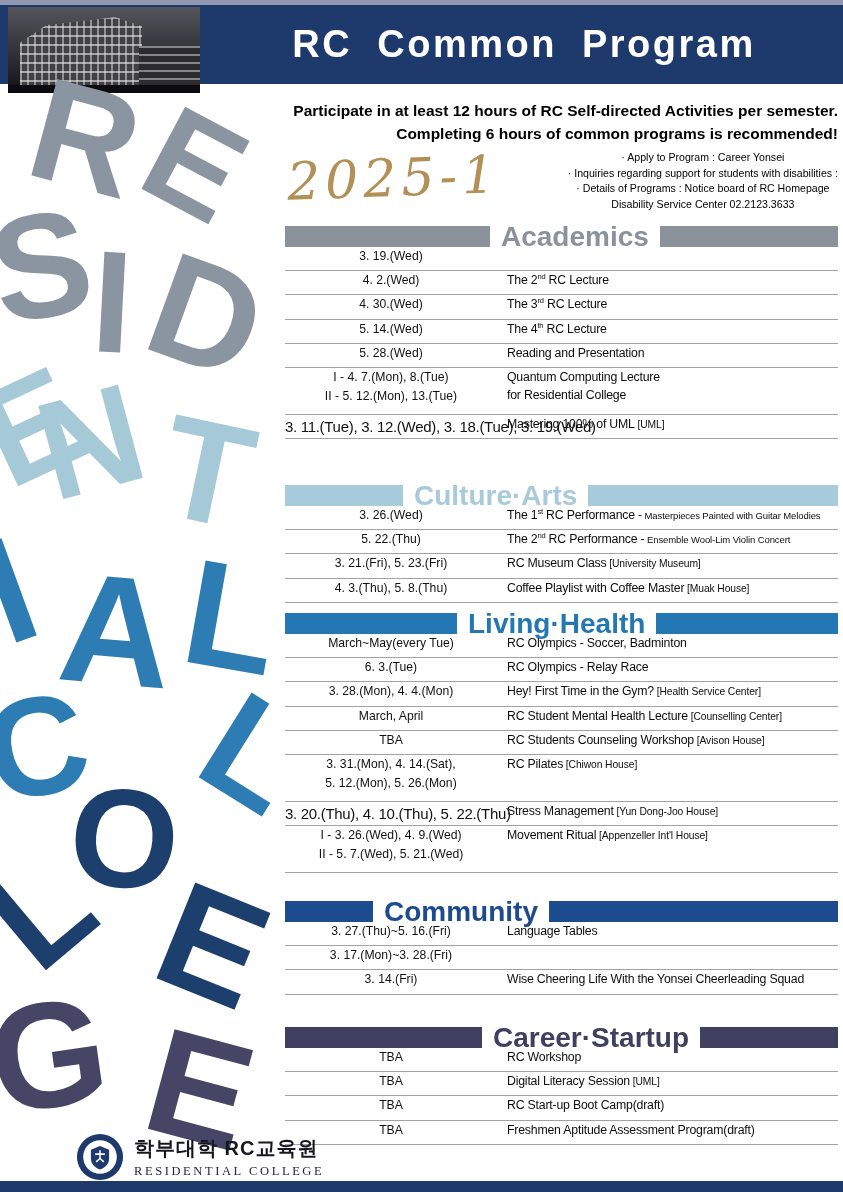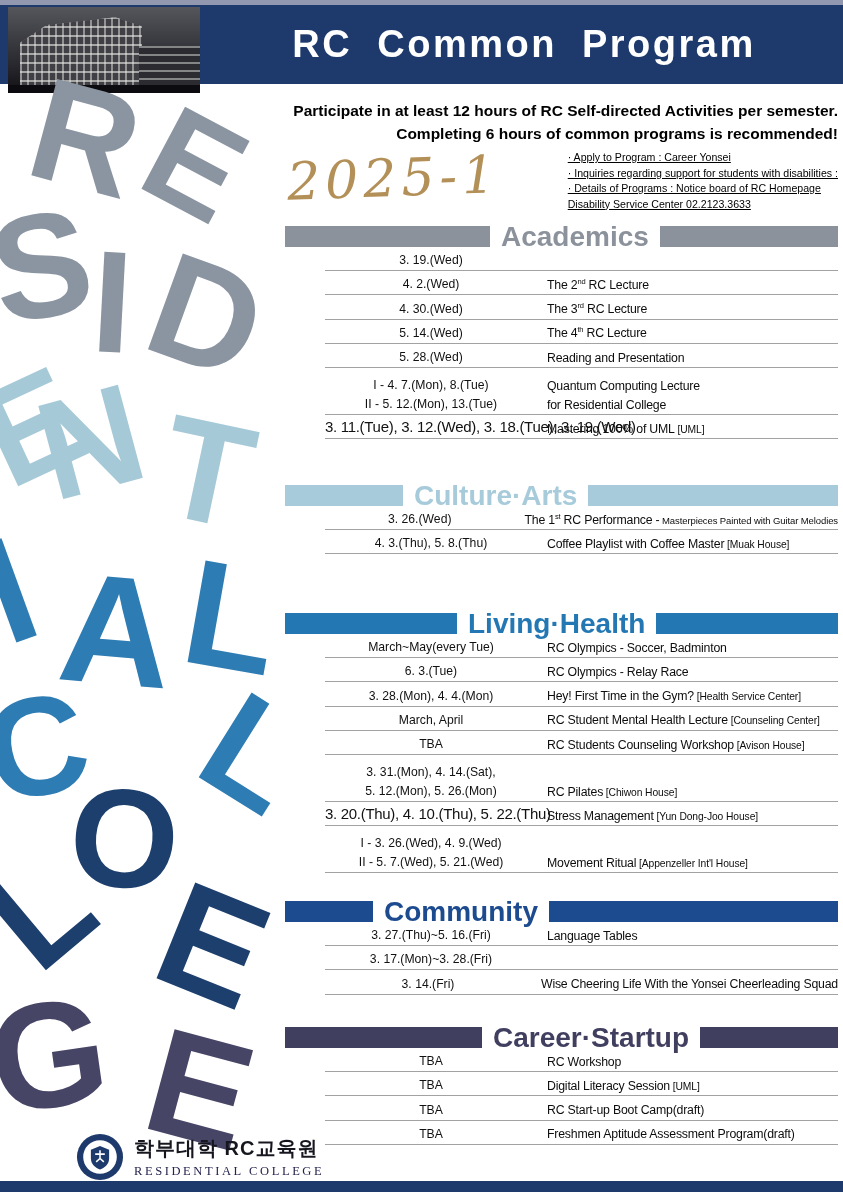--- a/index.html
+++ b/index.html
@@ -27,35 +27,35 @@
   .b-ground{position:absolute;left:0;bottom:0;width:100%;height:9%;background:#0c0c10;}
   
   #letters span{position:absolute;display:block;line-height:1;font-weight:700;
     font-family:"Liberation Sans",sans-serif;user-select:none;}
   
   .col{position:absolute;left:285px;top:0;width:553px;height:100%;}
   .intro{position:absolute;top:100px;right:0;text-align:right;font-size:15.5px;
     font-weight:700;line-height:22.5px;color:#000;white-space:nowrap;}
   .term{position:absolute;left:2px;top:148px;font-family:"DejaVu Serif",serif;
     font-style:italic;font-size:52px;color:#b49059;letter-spacing:5px;transform:rotate(-2deg);}
-  .info{position:absolute;top:150px;right:0;text-align:left;font-size:10.6px;
-    line-height:15.5px;color:#000;white-space:nowrap;text-decoration:underline;}
+  .info{position:absolute;top:150px;right:0;text-align:center;font-size:10.6px;
+    line-height:15.5px;color:#000;white-space:nowrap;}
   
   .sec{position:absolute;left:0;width:100%;}
   .sec-academics{top:226px}.sec-culture{top:485px}.sec-living{top:613px}
   .sec-community{top:901px}.sec-career{top:1027px}
   .sec-head{display:flex;align-items:center;height:21px;gap:7px;}
   .sec-head h2{margin:4px;font-size:28px;font-weight:700;line-height:21px;white-space:nowrap;}
   .bar{height:21px;display:block;}
   .br{flex:1 1 auto;}
   .sec-academics .bl{width:205px}.sec-culture .bl{width:118px}.sec-living .bl{width:172px}
   .sec-community .bl{width:88px}.sec-career .bl{width:197px}
   
-  .row{display:flex;align-items:flex-end;border-bottom:1.5px solid #a2a2a2;
-    min-height:24.2px;box-sizing:border-box;margin-left:40px;}
+  .row{display:flex;align-items:flex-start;border-bottom:1.5px solid #a2a2a2;
+    min-height:24.2px;box-sizing:border-box;}
   .row.tall{min-height:47px;}
   .cd{width:212px;text-align:center;font-size:12.2px;line-height:1.55;color:#111;}
   .cd.small div{font-size:15px;letter-spacing:-0.3px;white-space:nowrap;}
   .cp{flex:1;padding-left:10px;font-size:12.3px;line-height:1.5;color:#0d0d0d;letter-spacing:-0.2px;}
   .cp div{white-space:nowrap;}
   .cp sup{font-size:7.5px;vertical-align:super;line-height:0;}
   .detail{font-size:10.3px;letter-spacing:-0.1px;}
   .detail.long{font-size:9.5px;}
   
   .logo{position:absolute;left:76px;top:1133px;display:flex;align-items:center;gap:10px;}
@@ -189,20 +189,36 @@
           <div class="row">
             <div class="cd">
               <div>3. 26.(Wed)</div>
             </div>
             <div class="cp">
               <div>The 1<sup>st</sup> RC Performance -<span class="detail long"> Masterpieces Painted with Guitar Melodies</span></div>
             </div>
           </div>
           <div class="row">
             <div class="cd">
+              <div>5. 22.(Thu)</div>
+            </div>
+            <div class="cp">
+              <div>The 2<sup>nd</sup> RC Performance -<span class="detail long"> Ensemble Wool-Lim Violin Concert</span></div>
+            </div>
+          </div>
+          <div class="row">
+            <div class="cd">
+              <div>3. 21.(Fri), 5. 23.(Fri)</div>
+            </div>
+            <div class="cp">
+              <div>RC Museum Class<span class="detail"> [University Museum]</span></div>
+            </div>
+          </div>
+          <div class="row">
+            <div class="cd">
               <div>4. 3.(Thu), 5. 8.(Thu)</div>
             </div>
             <div class="cp">
               <div>Coffee Playlist with Coffee Master<span class="detail"> [Muak House]</span></div>
             </div>
           </div>
         </section>
         <section class="sec sec-living">
           <div class="sec-head">
             <span class="bar bl" style="background: rgb(35, 120, 179);"></span>
@@ -231,21 +247,21 @@
             </div>
             <div class="cp">
               <div>Hey! First Time in the Gym?<span class="detail"> [Health Service Center]</span></div>
             </div>
           </div>
           <div class="row">
             <div class="cd">
               <div>March, April</div>
             </div>
             <div class="cp">
-              <div>RC Student Mental Health Lecture<span class="detail"> [Counseling Center]</span></div>
+              <div>RC Student Mental Health Lecture<span class="detail"> [Counselling Center]</span></div>
             </div>
           </div>
           <div class="row">
             <div class="cd">
               <div>TBA</div>
             </div>
             <div class="cp">
               <div>RC Students Counseling Workshop<span class="detail"> [Avison House]</span></div>
             </div>
           </div>

